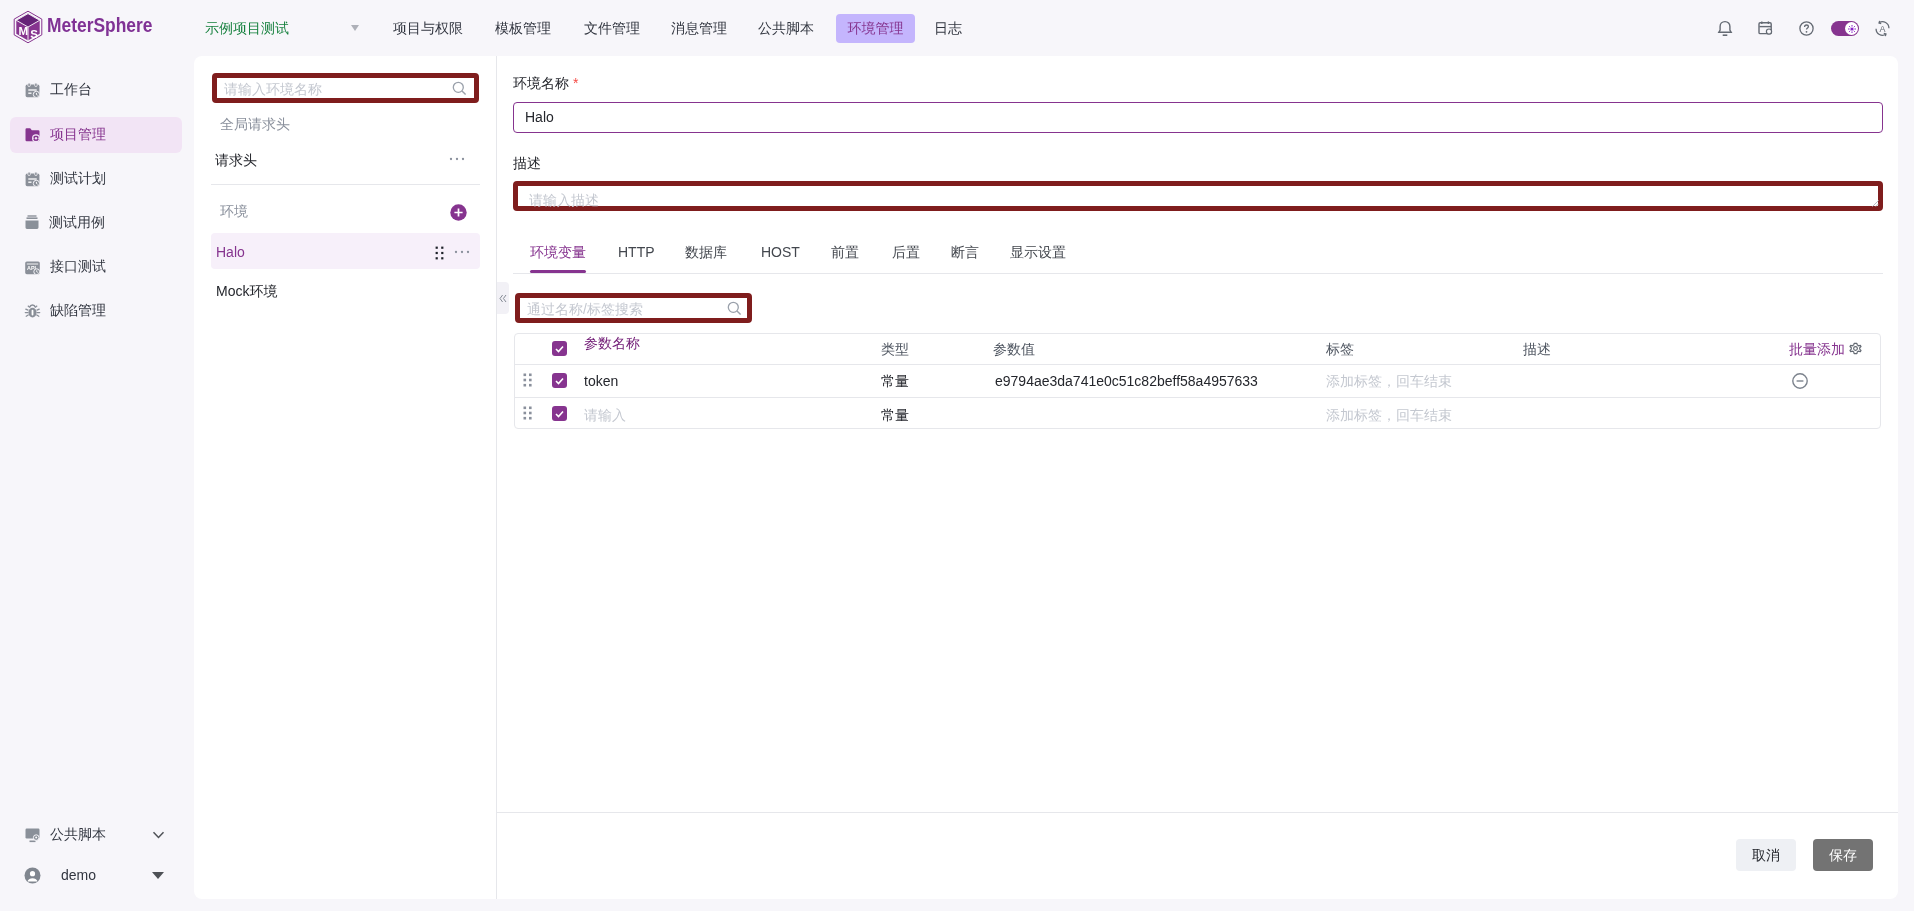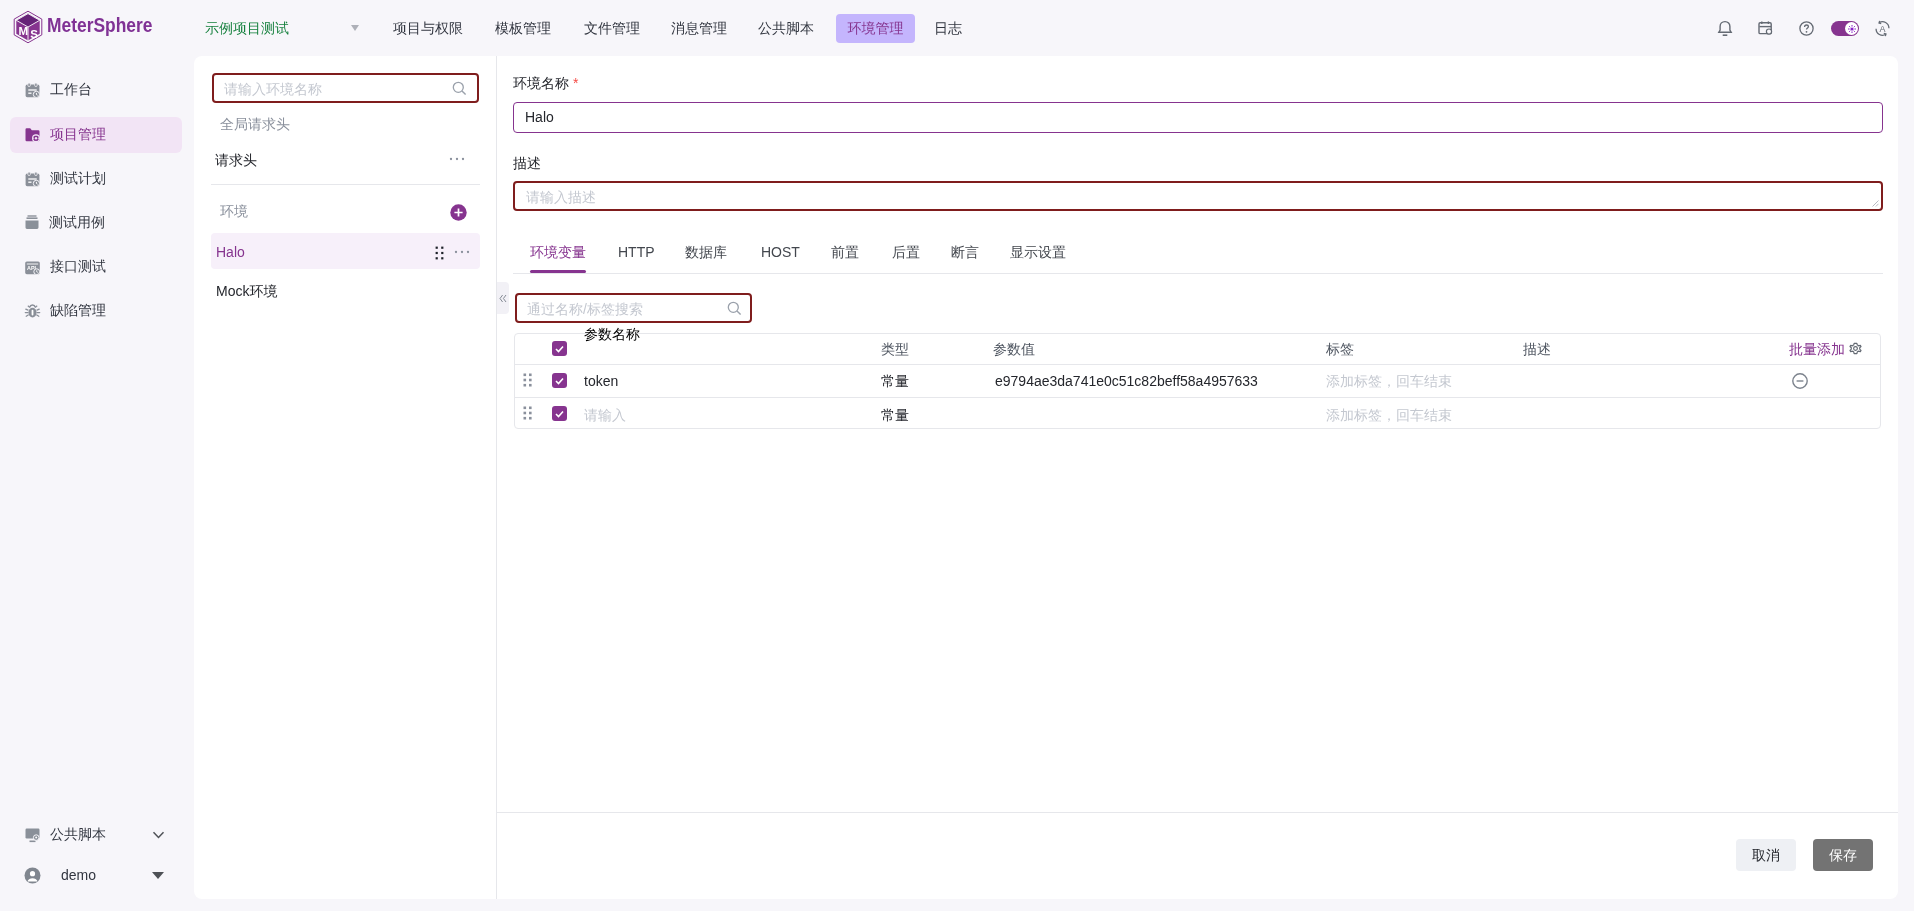--- a/index.html
+++ b/index.html
@@ -7,21 +7,21 @@
 body{font-family:"Liberation Sans",sans-serif;background:#f7f6fa;position:relative;color:#1d2329;font-size:14px}
 .abs{position:absolute}
 .grey{color:#8a909c}
 .ph{color:#c4c8d0}
 .purple{color:#86348f}
 svg{display:block}
 .navitem{position:absolute;top:0;height:56px;line-height:56px;color:#323640;font-size:14px}
 .mi{position:absolute;left:10px;width:172px;height:36px;border-radius:6px;display:flex;align-items:center}
 .mi .txt{margin-left:9px;font-size:14px;color:#323640}
 .mi svg{margin-left:14px}
-.input{position:absolute;background:#fff;border:2px solid #7f1d1d;border-radius:4px}
+.input{position:absolute;background:#fff;border:5px solid #7f1d1d;border-radius:4px}
 .cb{position:absolute;width:15px;height:15px;background:#86348f;border-radius:3px;display:flex;align-items:center;justify-content:center}
 </style>
 </head>
 <body>
 
 <div class="abs" style="left:0;top:0;width:1914px;height:56px;">
 
   <svg class="abs" style="left:11px;top:9px" width="34" height="38" viewBox="0 0 34 38">
     <path d="M17 2.2 L30.8 10.1 V25.9 L17 33.8 L3.2 25.9 V10.1 Z" fill="none" stroke="#86348f" stroke-width="1"></path>
     <path d="M17 4.6 L28.7 11.3 V24.7 L17 31.4 L5.3 24.7 V11.3 Z" fill="#86348f"></path>
@@ -274,21 +274,21 @@
 
   <div class="abs" style="left:17px;top:277px;width:1367px;height:96px;border:1px solid #e6e7eb;border-radius:4px"></div>
   <div class="abs" style="left:17px;top:308px;width:1367px;height:1px;background:#e6e7eb"></div>
   <div class="abs" style="left:17px;top:341px;width:1367px;height:1px;background:#e6e7eb"></div>
 
   <div class="cb" style="left:55px;top:285px">
       <svg width="9" height="8" viewBox="0 0 9 8">
         <path d="M1 4 L3.5 6.5 L8 1.5" fill="none" stroke="#fff" stroke-width="1.6"></path>
       </svg>
     </div>
-  <div class="abs" style="left:87px;top:270px;color:#000000">参数名称</div>
+  <div class="abs" style="left:87px;top:279px;color:#701a75">参数名称</div>
   <div class="abs" style="left:384px;top:285px;color:#4e5560">类型</div>
   <div class="abs" style="left:496px;top:285px;color:#4e5560">参数值</div>
   <div class="abs" style="left:829px;top:285px;color:#4e5560">标签</div>
   <div class="abs" style="left:1026px;top:285px;color:#4e5560">描述</div>
   <div class="abs purple" style="left:1292px;top:285px">批量添加</div>
   <svg class="abs" style="left:1351px;top:285px" width="15" height="15" viewBox="0 0 24 24">
       <path d="M12 2.5 L14.2 2.5 L14.9 5.3 A7 7 0 0 1 16.9 6.5 L19.7 5.7 L20.8 7.6 L18.7 9.6 A7 7 0 0 1 18.7 11.9 L20.8 13.9 L19.7 15.8 L16.9 15 A7 7 0 0 1 14.9 16.2 L14.2 19 L9.8 19 L9.1 16.2 A7 7 0 0 1 7.1 15 L4.3 15.8 L3.2 13.9 L5.3 11.9 A7 7 0 0 1 5.3 9.6 L3.2 7.6 L4.3 5.7 L7.1 6.5 A7 7 0 0 1 9.1 5.3 L9.8 2.5 Z" fill="none" stroke="#646a73" stroke-width="1.9" transform="translate(0 1.2)" stroke-linejoin="round"></path>
       <circle cx="12" cy="12" r="3" fill="none" stroke="#646a73" stroke-width="1.9"></circle>
     </svg>
 

